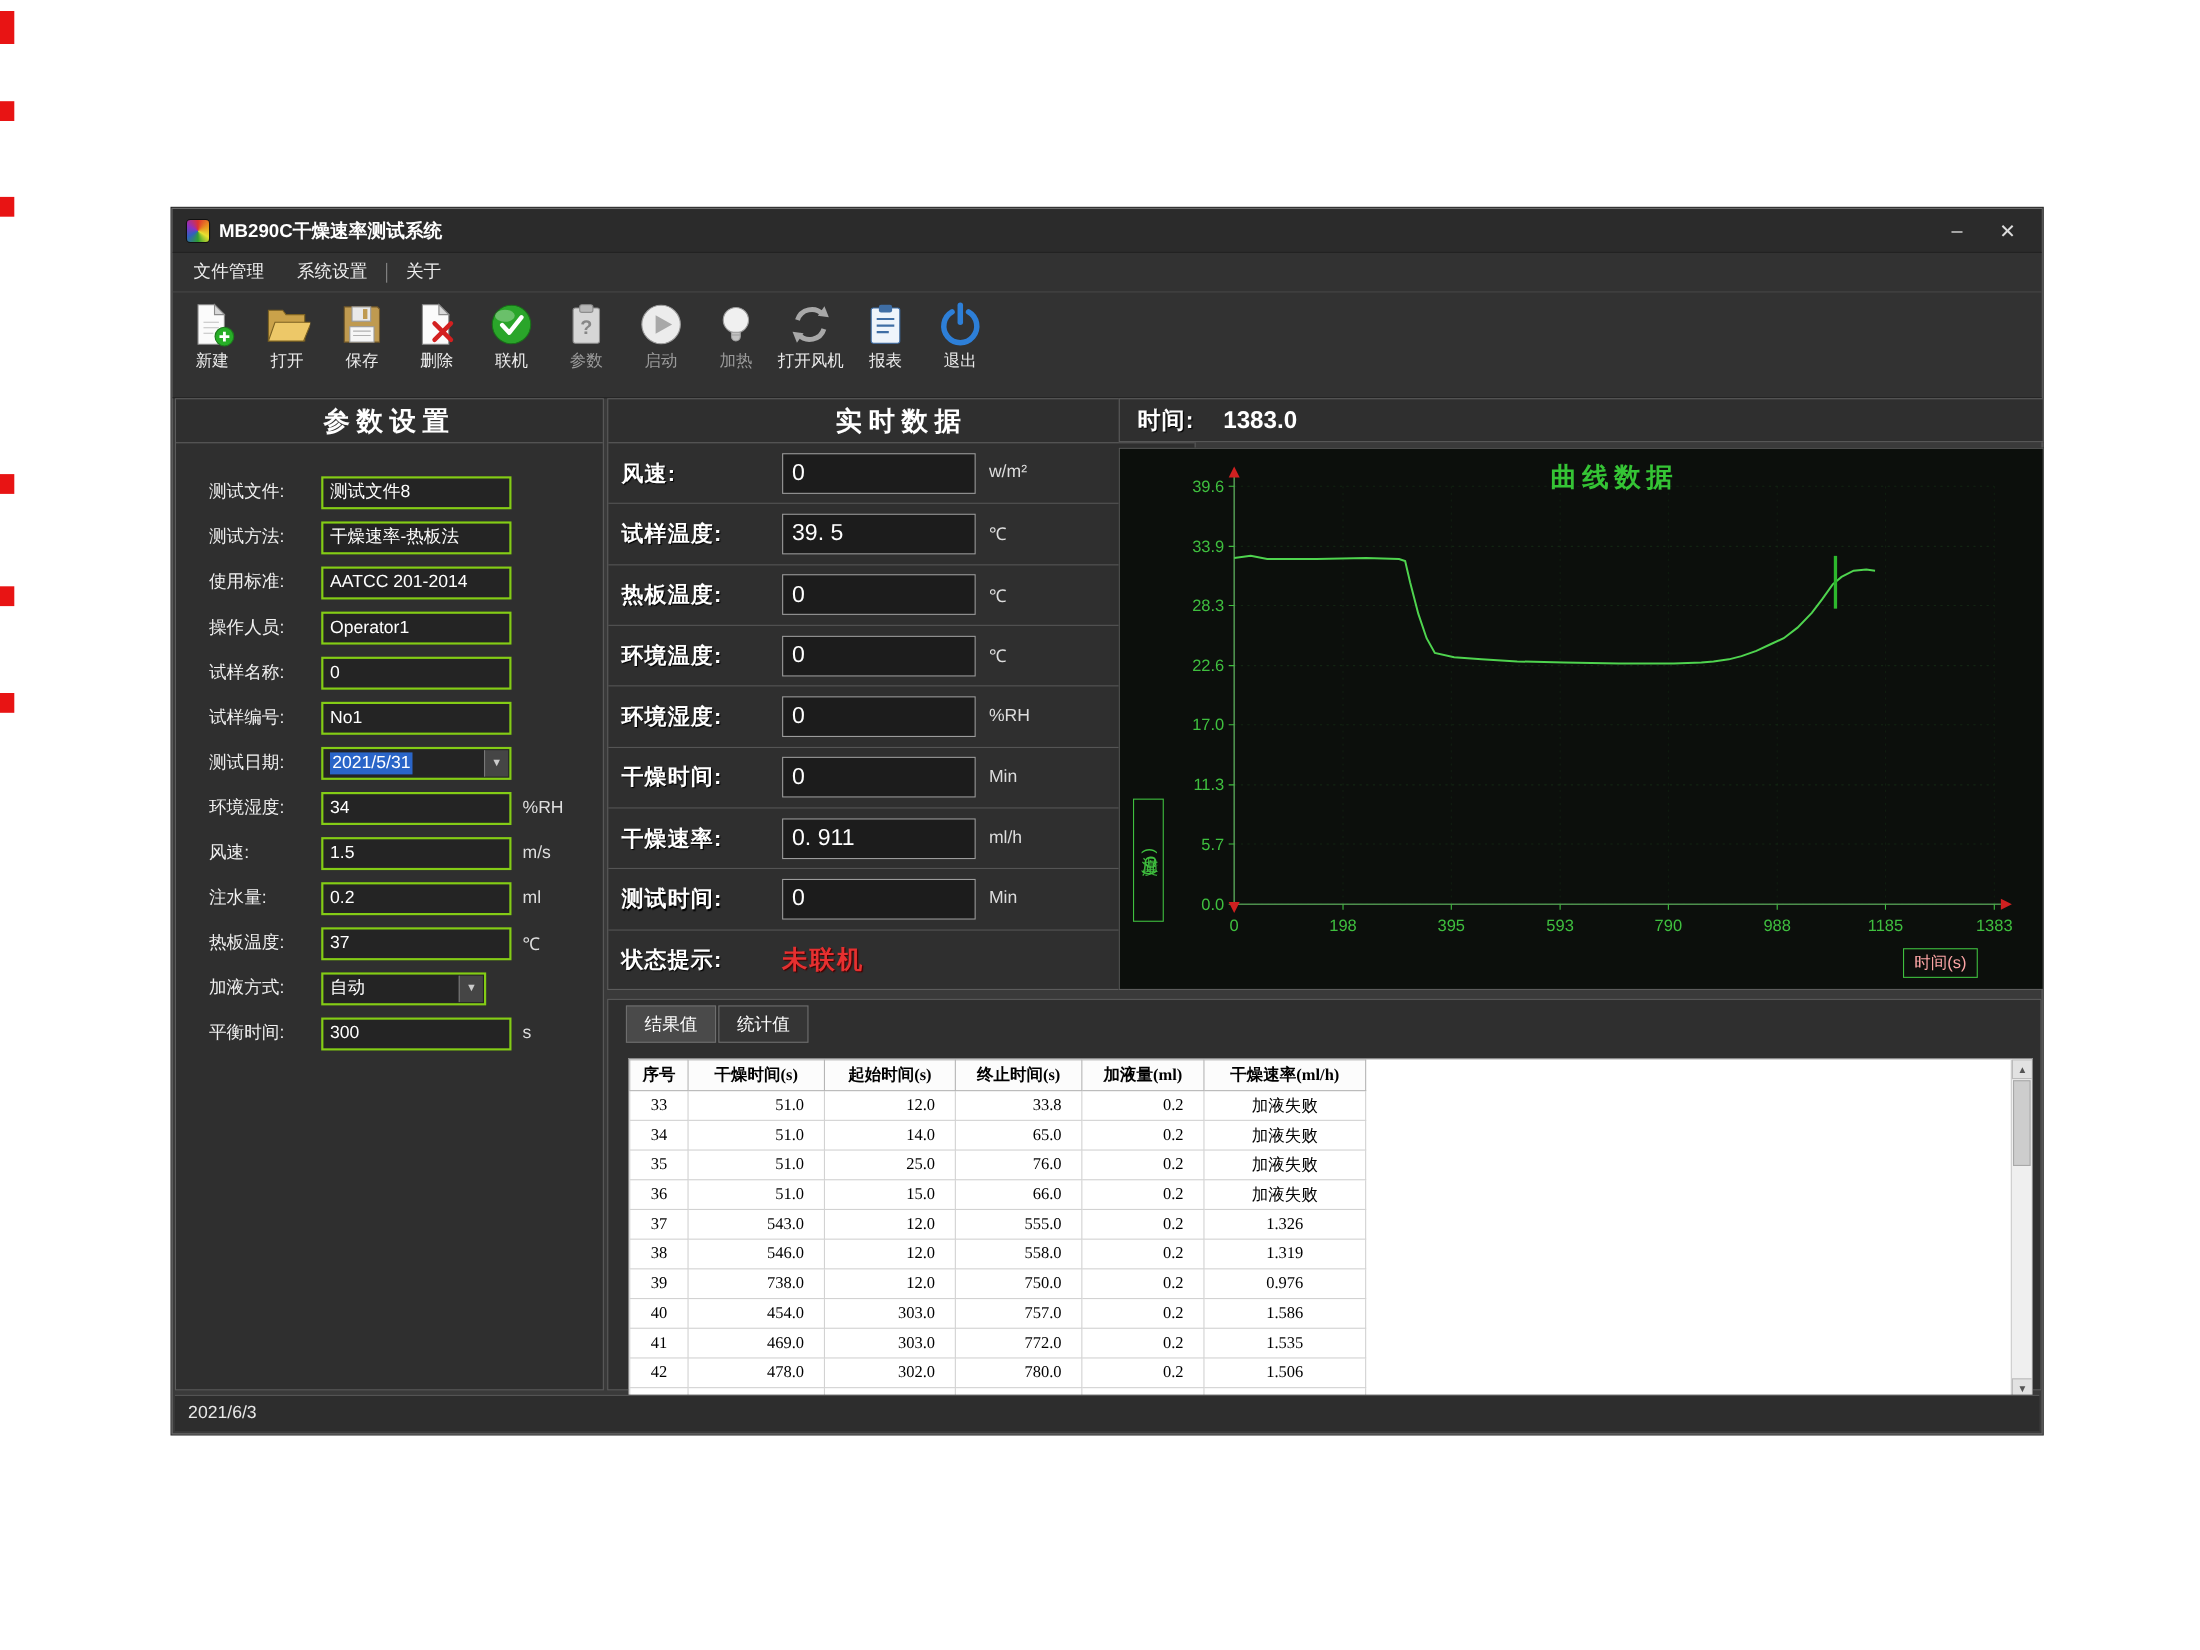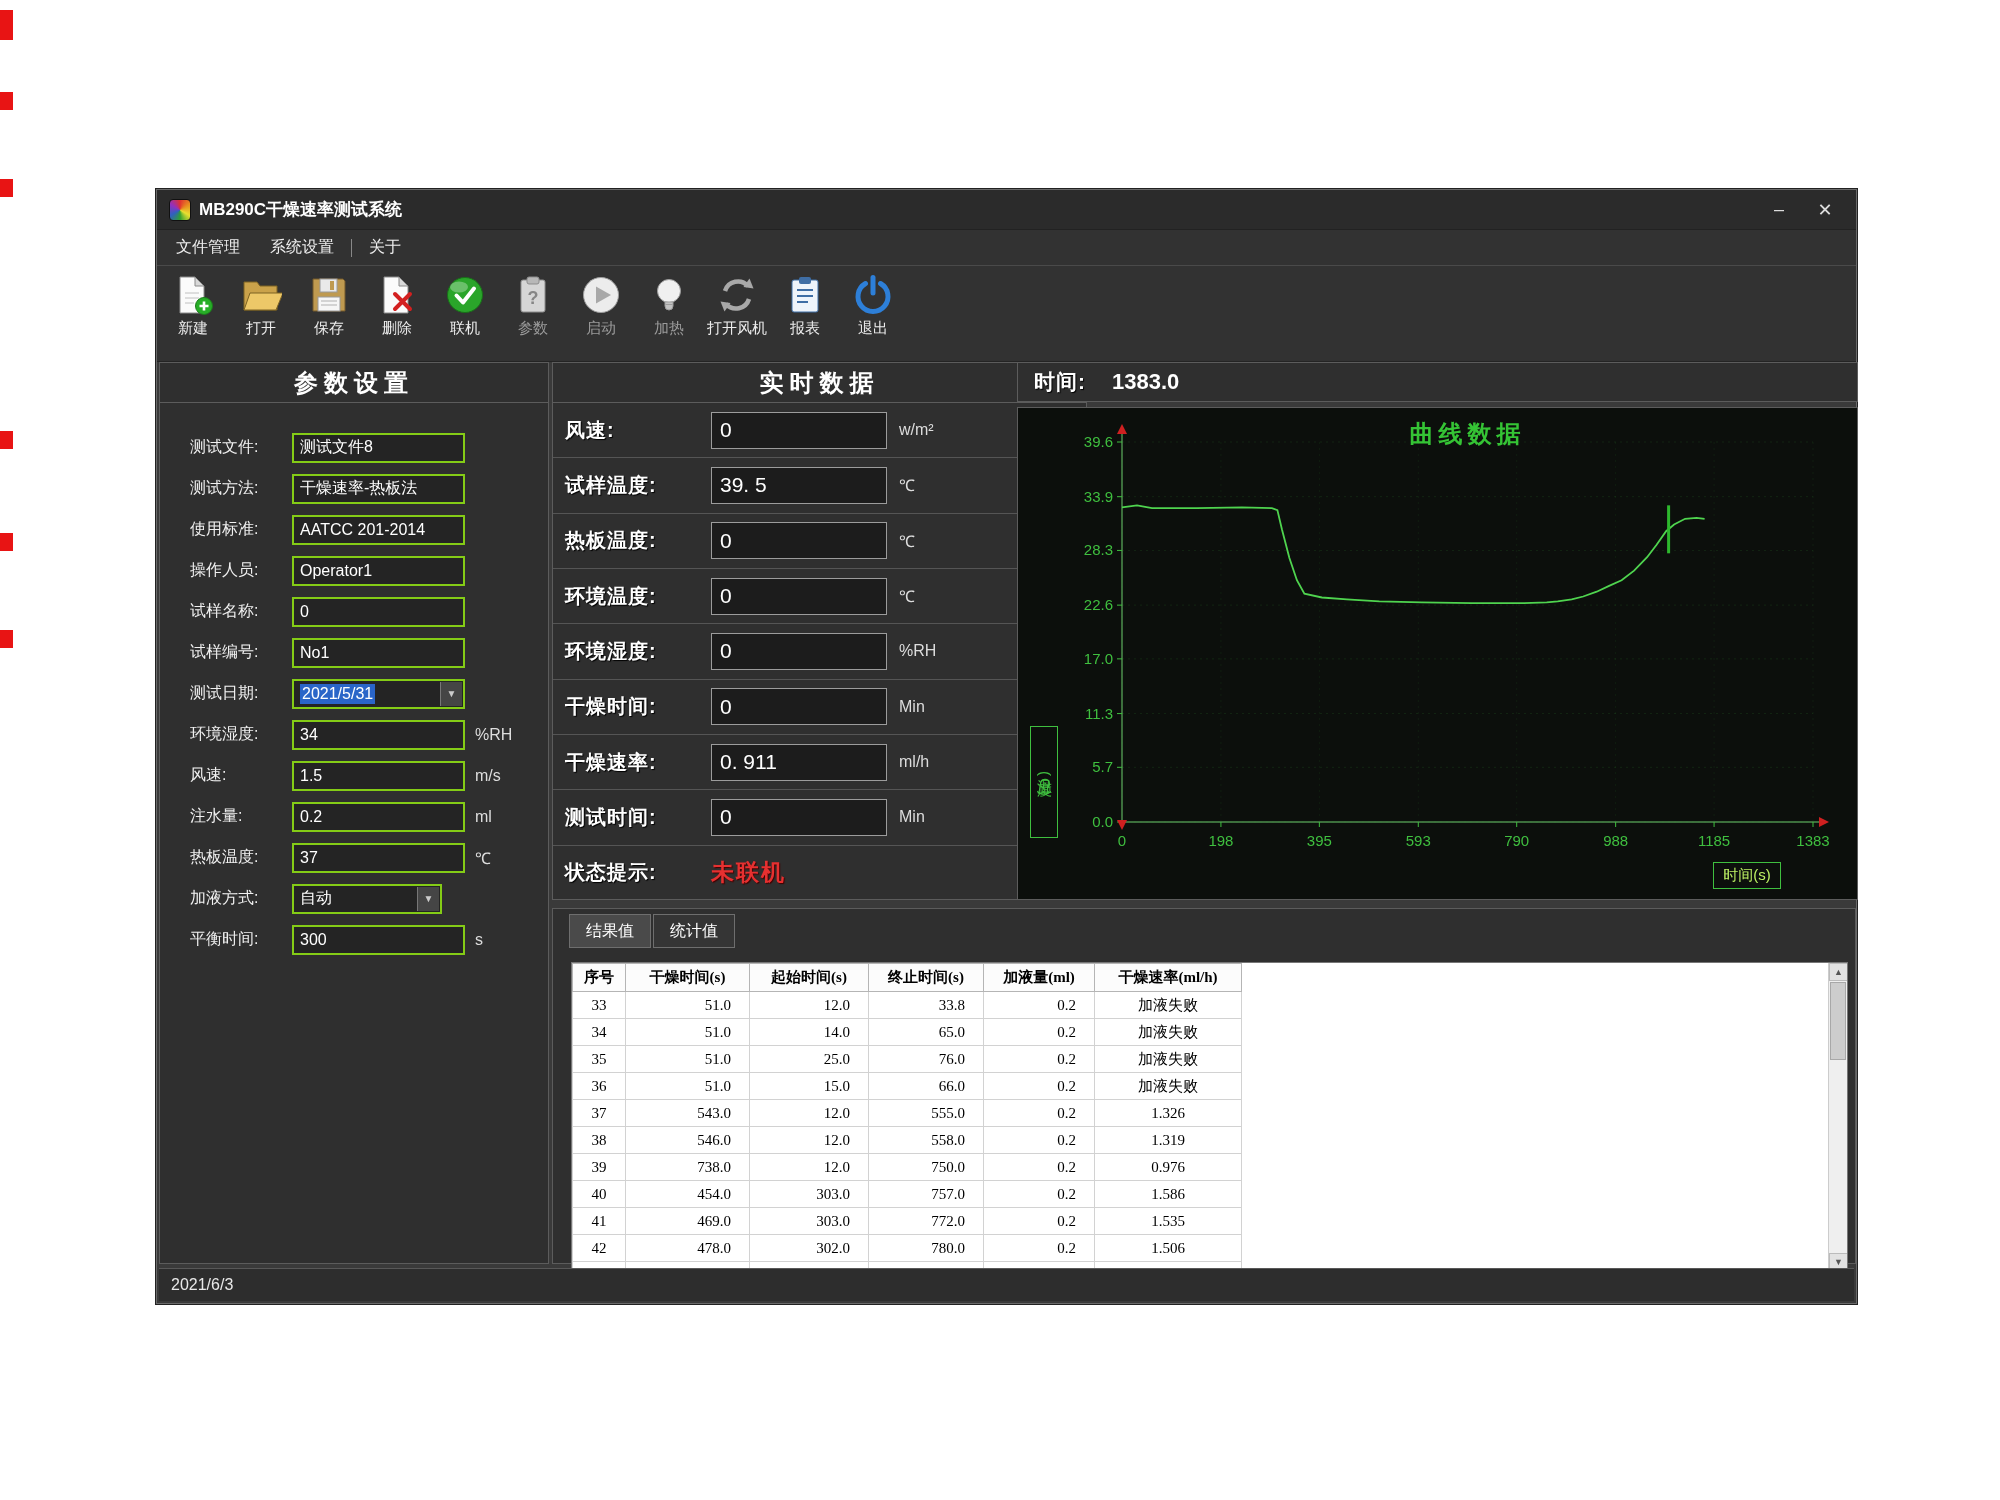--- a/index.html
+++ b/index.html
@@ -46,21 +46,21 @@
   .rt-unit{margin-left:12px;color:#ddd;font-size:16px;}
   .rt-status{color:#e63030;font-size:23px;font-weight:bold;letter-spacing:2px;text-shadow:1px 1px 1px #400;}
 
   .time-bar{left:860px;top:172px;width:841px;height:40px;display:flex;align-items:center;padding-left:16px;}
   .time-label{color:#fff;font-size:21px;font-weight:bold;text-shadow:1px 1px 1px #000;letter-spacing:1px;}
   .time-value{color:#fff;font-size:22px;font-weight:bold;margin-left:26px;}
 
   .chart-panel{left:860px;top:217px;width:841px;height:493px;background:#0c0f0c;}
   .chart-title{position:absolute;left:104px;right:44px;top:10px;text-align:center;color:#35c435;font-size:24px;font-weight:bold;letter-spacing:5px;}
   .ylab-box{position:absolute;left:12px;top:318px;width:28px;height:112px;border:1px solid #3fbf3f;color:#3fbf3f;display:flex;align-items:center;justify-content:center;writing-mode:vertical-rl;font-size:15px;letter-spacing:2px;}
-  .xlab-box{position:absolute;right:76px;bottom:10px;width:68px;height:27px;border:1px solid #3fbf3f;color:#bef264;display:flex;align-items:center;justify-content:center;font-size:15px;}
+  .xlab-box{position:absolute;right:59px;bottom:10px;width:68px;height:27px;border:1px solid #3fbf3f;color:#fca5a5;display:flex;align-items:center;justify-content:center;font-size:15px;}
 
   .bottom-section{left:395px;top:718px;width:1304px;height:356px;}
   .tabs{position:absolute;left:16px;top:5px;display:flex;}
   .tab{display:inline-flex;align-items:center;justify-content:center;height:34px;padding:0 16px;font-size:16px;color:#fff;border:1px solid #6e6e6e;background:#353535;margin-right:2px;}
   .tab.active{background:#4a4a4a;}
   .table-wrap{position:absolute;left:18px;top:53px;width:1277px;height:310px;background:#fff;overflow:hidden;border:1px solid #777;}
   table{border-collapse:collapse;font-family:"Liberation Serif","DejaVu Serif",serif;font-size:15px;color:#000;table-layout:fixed;}
   th{font-weight:bold;border:1px solid #b5b5b5;height:28px;background:#fcfcfc;text-align:center;white-space:nowrap;}
   td{height:27px;border:1px solid #d2d2d2;white-space:nowrap;}
   .c0,.c5{text-align:center;margin-top:40px;}

